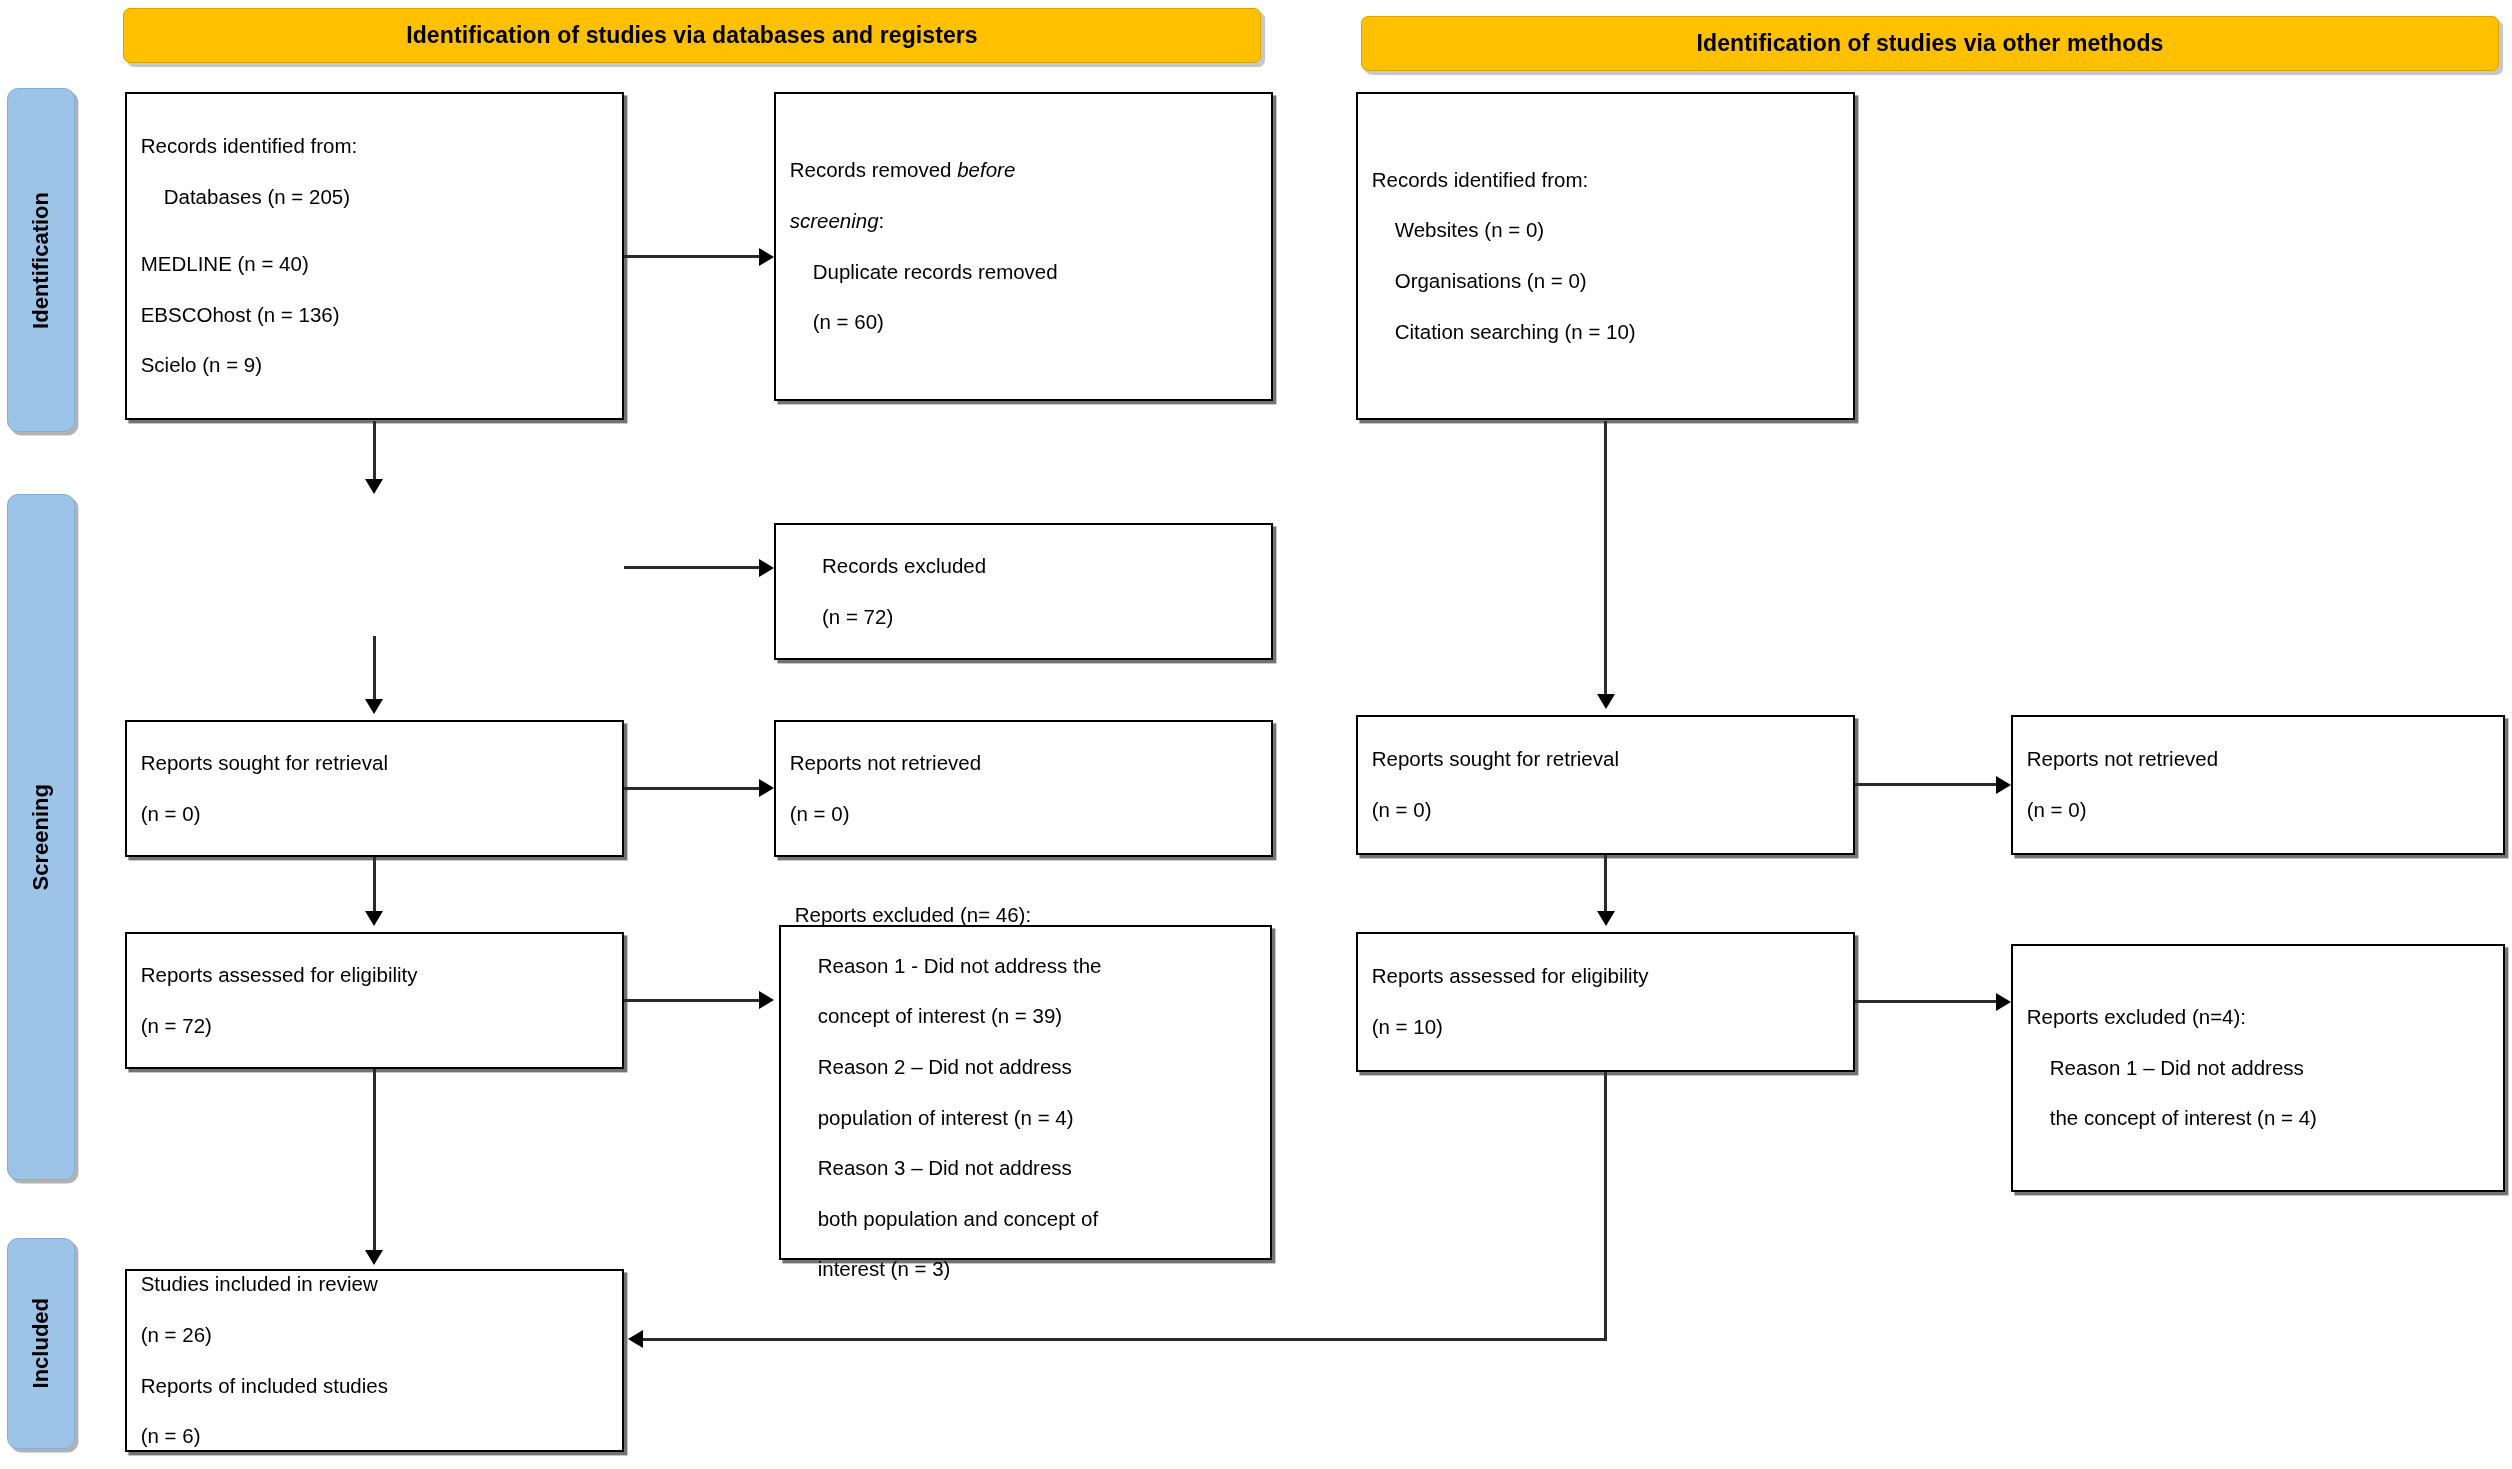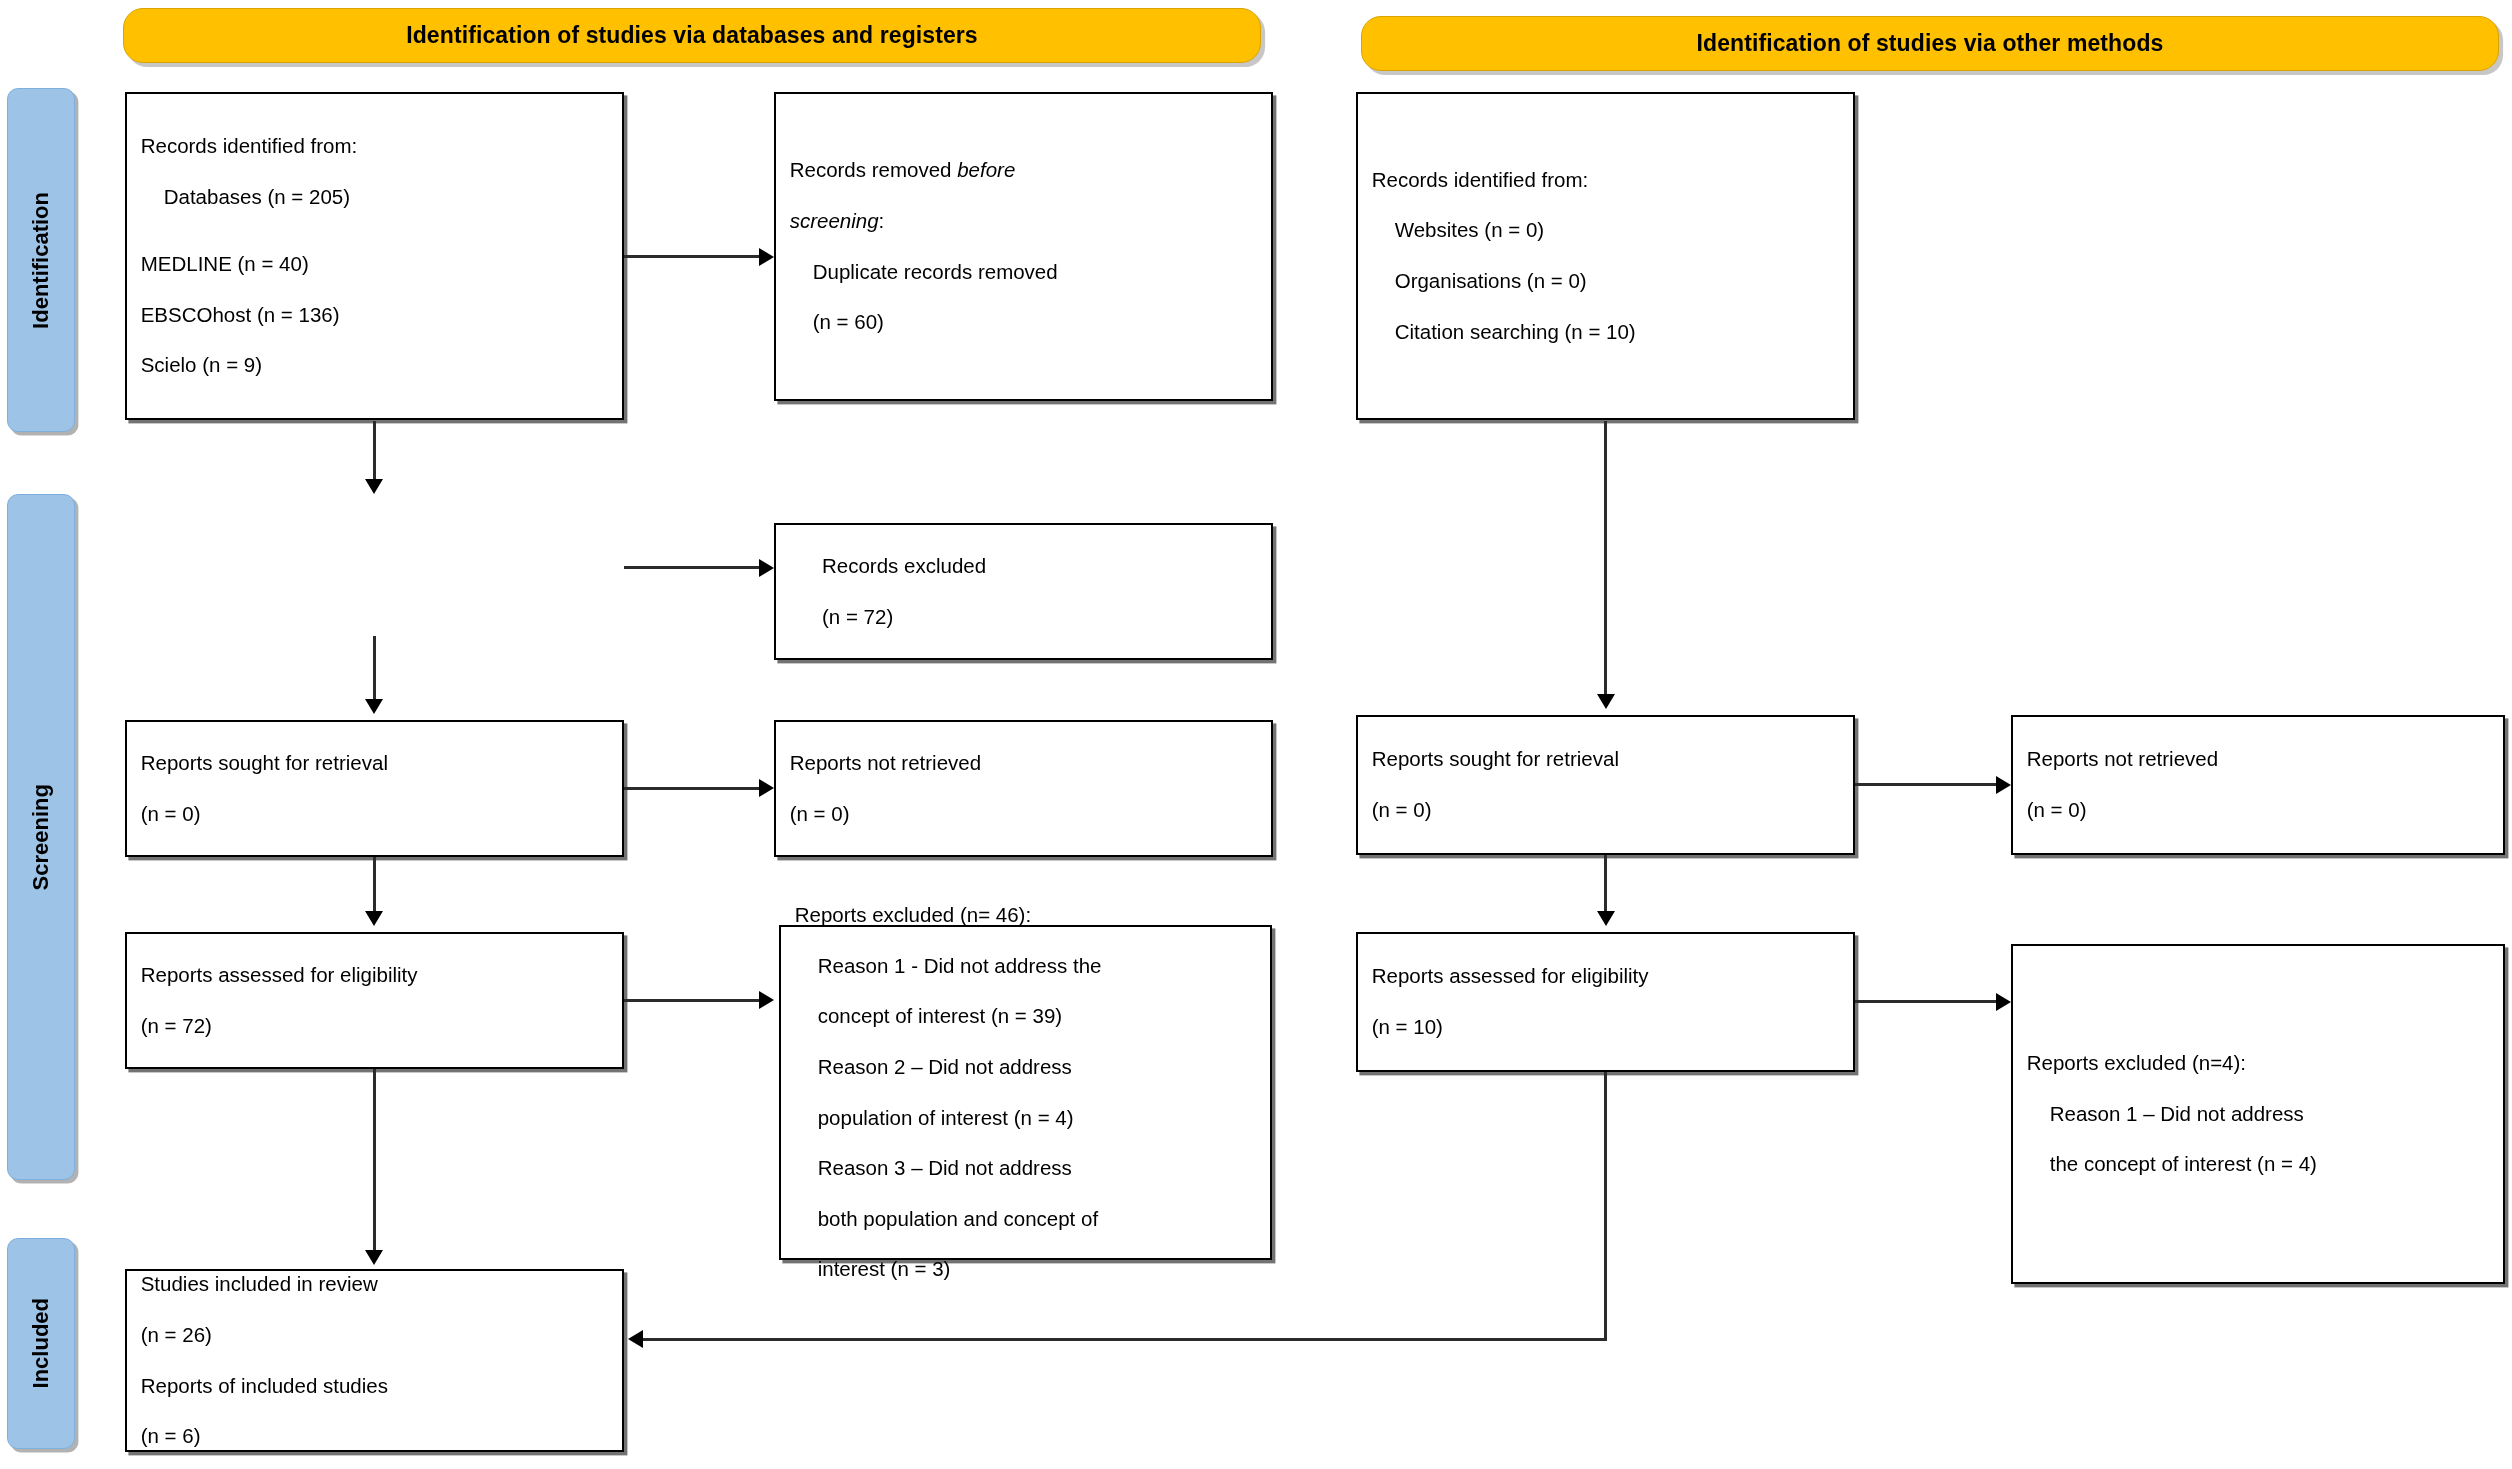--- a/index.html
+++ b/index.html
@@ -10,21 +10,21 @@
     width:2512px;
     height:1470px;
     background:#ffffff;
     overflow:hidden;
   }
   
   .banner{
     position:absolute;
     background:#FFC000;
     border:1.4px solid #d9a400;
-    border-radius:20px;
+    border-radius:7px;
     box-shadow:4.1px 4.1px 0 rgba(0,0,0,0.22);
     display:flex;
     align-items:center;
     justify-content:center;
     color:#000000;
     font-weight:bold;
     font-size:23px;
     letter-spacing:0.1px;
     text-align:center;
   }
@@ -187,21 +187,21 @@
   <div class="node" style="left:2011px;top:715px;width:494px;height:140px;">
     <div class="ln">Reports not retrieved</div>
     <div class="ln">(n = 0)</div>
   </div>
 
   <div class="node" style="left:1356px;top:932px;width:499px;height:140px;">
     <div class="ln">Reports assessed for eligibility</div>
     <div class="ln">(n = 10)</div>
   </div>
 
-  <div class="node" style="left:2011px;top:944px;width:494px;height:340px;">
+  <div class="node" style="left:2011px;top:944px;width:494px;height:248px;">
     <div class="ln">Reports excluded (n=4):</div>
     <div class="ln ind">Reason 1 – Did not address</div>
     <div class="ln ind">the concept of interest (n = 4)</div>
   </div>
 
   <div class="conn v" style="left:373px;top:421px;height:58px;"></div>
   <div class="arrow down" style="left:365px;top:479px;"></div>
 
   <div class="conn h" style="left:624px;top:255px;width:135px;"></div>
   <div class="arrow right" style="left:759px;top:248px;"></div>

